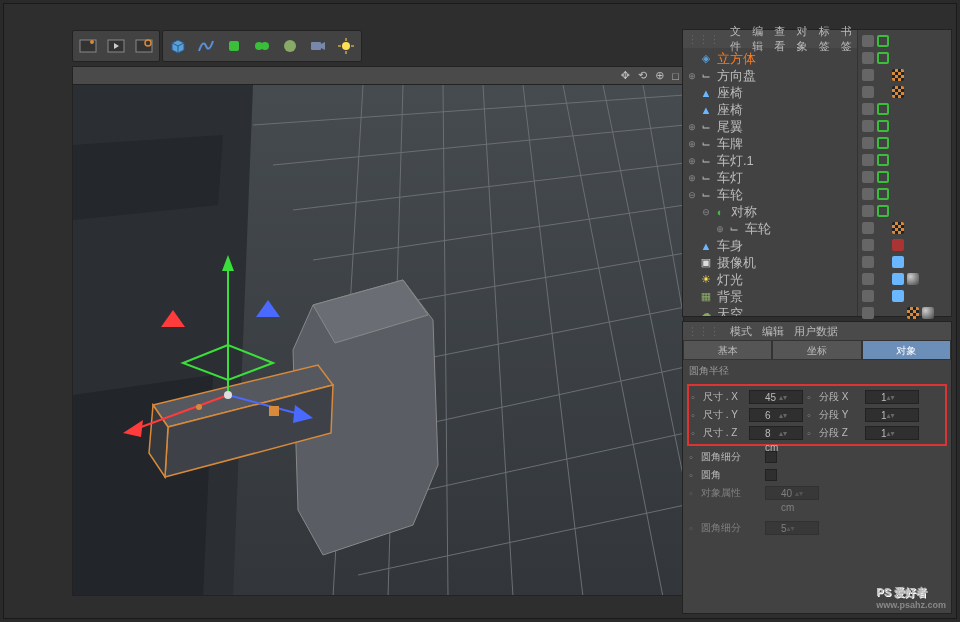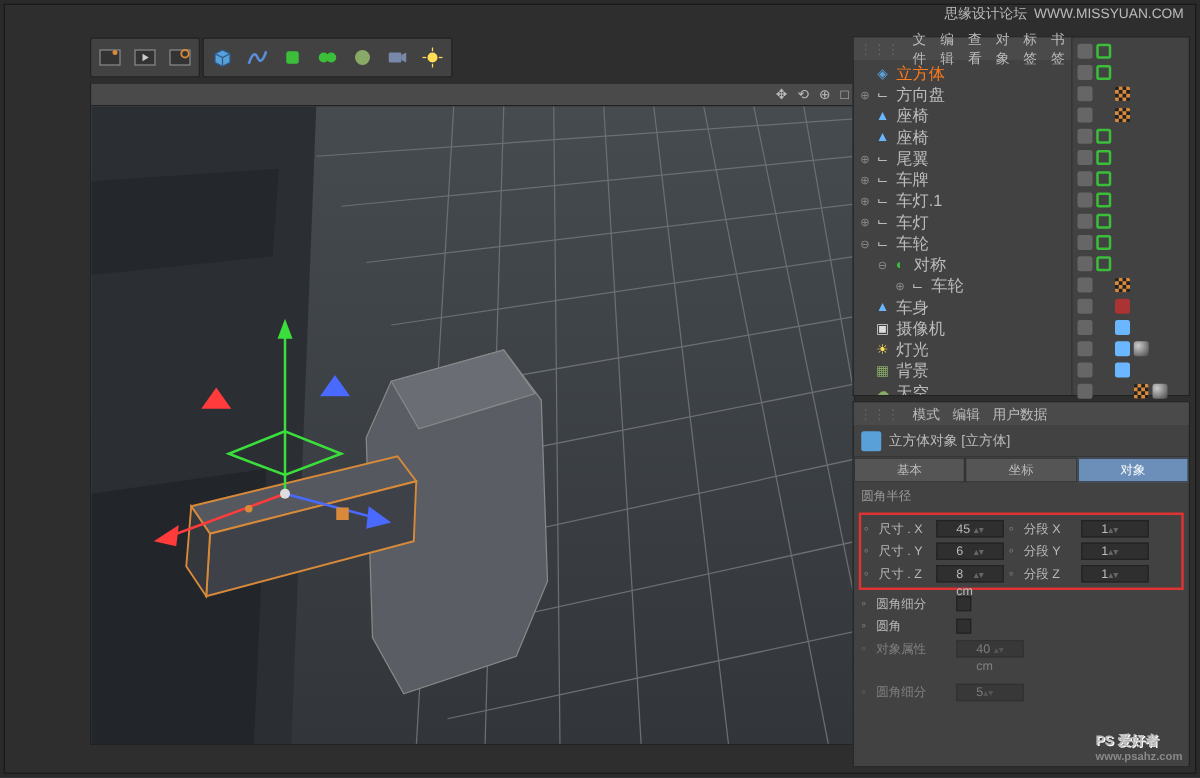--- a/index.html
+++ b/index.html
@@ -47,21 +47,20 @@
 .prop-row .val{width:54px;height:14px;background:#2f2f2f;border:1px solid #222;padding:0 15px;font-size:10px;line-height:14px;display:flex;justify-content:flex-start}
 .prop-row .val .sp{color:#666;font-size:8px}
 .chk{width:12px;height:12px;background:#2f2f2f;border:1px solid #222;display:inline-block}
 .watermark{position:absolute;right:10px;bottom:8px;font-size:14px;color:#5a8fd8;font-weight:bold;text-shadow:1px 1px 0 #fff}
 .watermark small{display:block;font-size:9px;color:#888;text-shadow:none}
 </style>
 </head>
 <body>
 
 <div class="frame">
-<div class="head"><span>思缘设计论坛</span>&nbsp;&nbsp;<span>WWW.MISSYUAN.COM</span></div>
 
 <div class="toolbar">
 <div class="grp">
 <div class="btn">
           <svg viewBox="0 0 20 20">
             <rect x="2" y="4" width="16" height="12" fill="#333" stroke="#888"></rect>
             <circle cx="14" cy="6" r="2" fill="#d88a3a"></circle>
           </svg>
         </div>
 <div class="btn">
@@ -373,24 +372,20 @@
         </div>
 </div>
 
 <div class="panel attr">
 <div class="panel-h">
 <span style="color:#666">⋮⋮⋮</span>
 <span>模式</span>
 <span>编辑</span>
 <span>用户数据</span>
 </div>
-<div class="obj-line">
-<div class="obj-ico"></div>
-<span>立方体对象 [立方体]</span>
-</div>
 <div class="tabs">
 <div class="tab">基本</div>
 <div class="tab">坐标</div>
 <div class="tab active">对象</div>
 </div>
 <div class="sect">圆角半径</div>
 <div class="hl" id="props">
           <div class="prop-row">
             <span class="dot">◦</span>
             <span class="lab">尺寸 . X</span>

